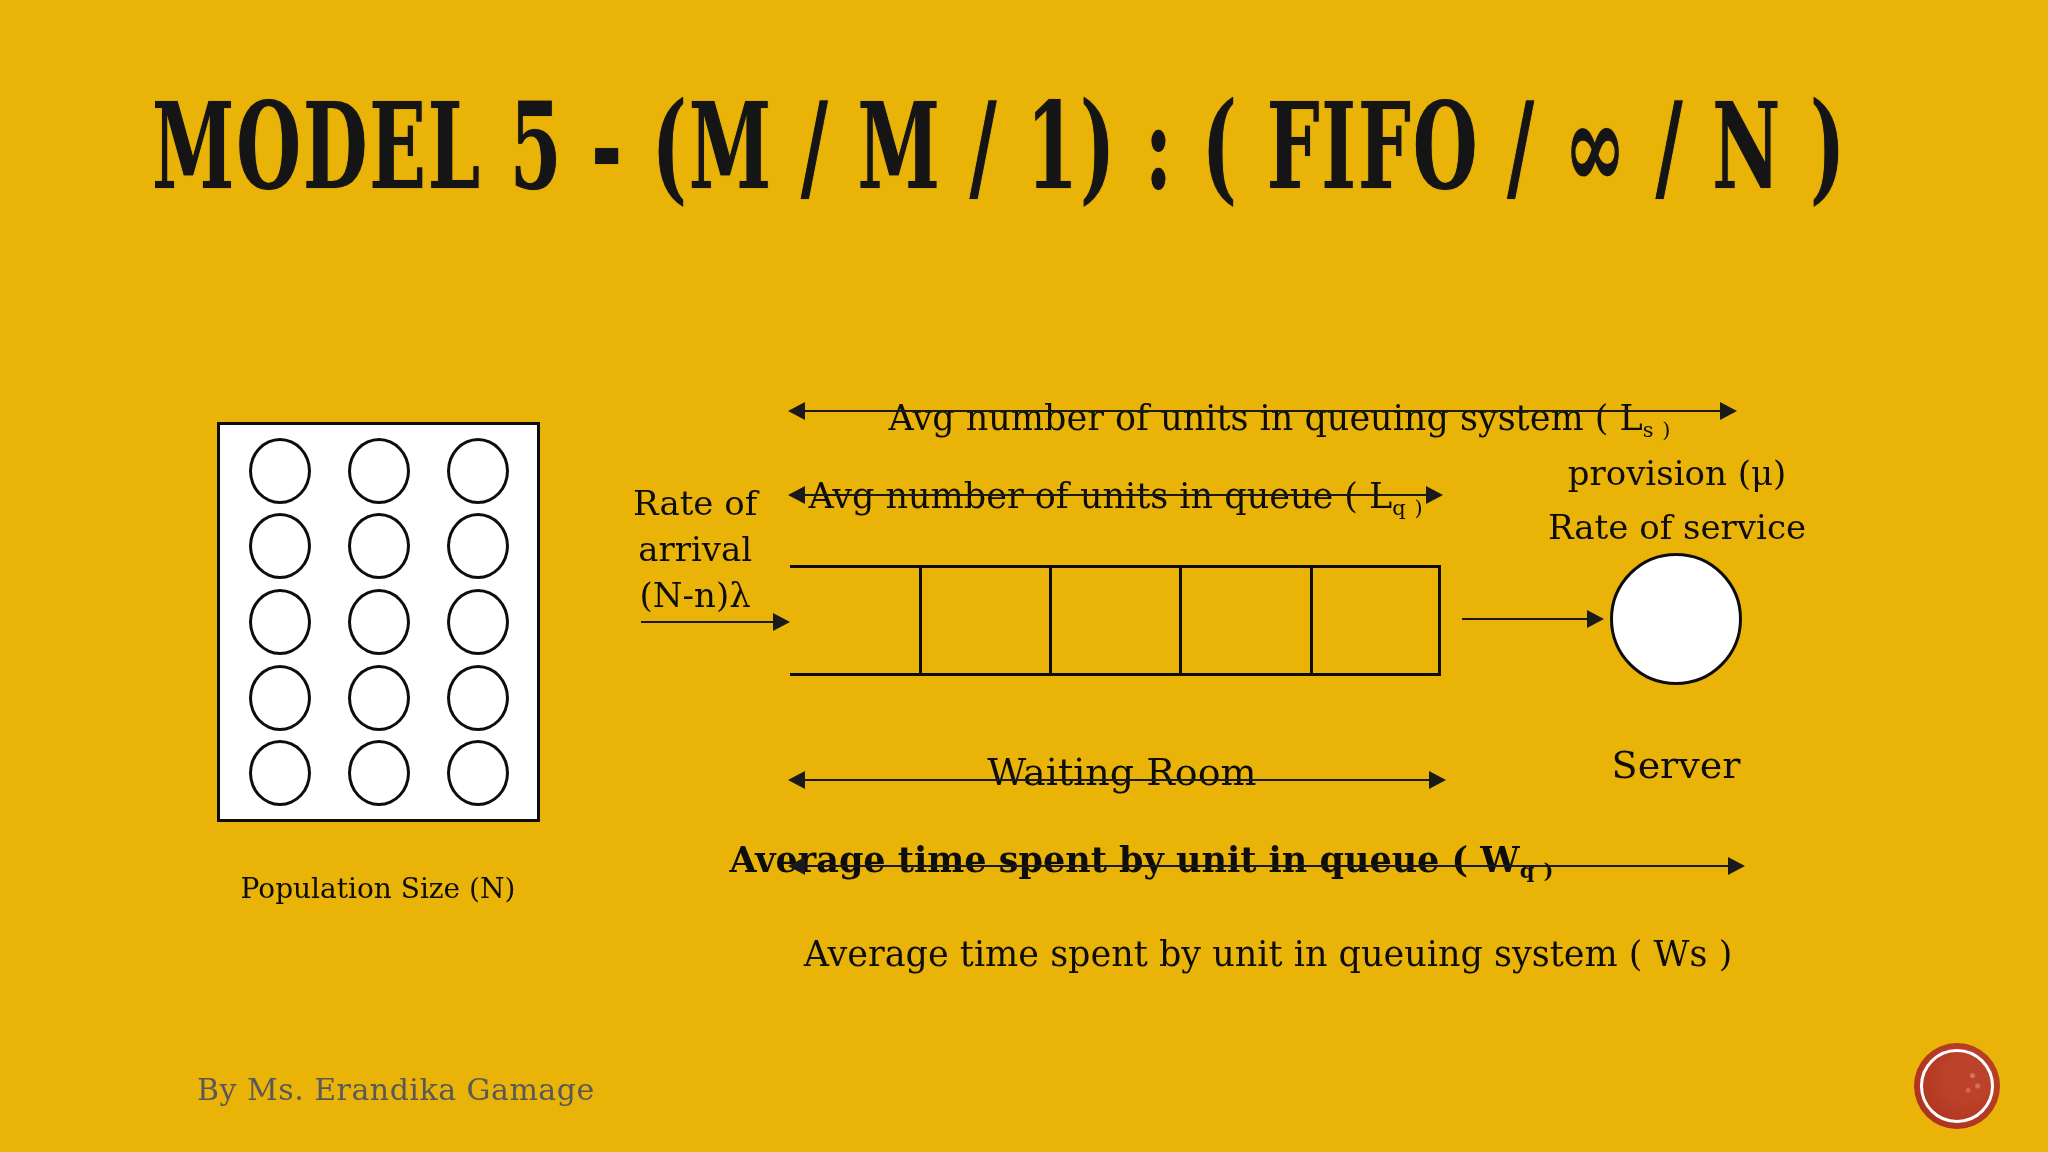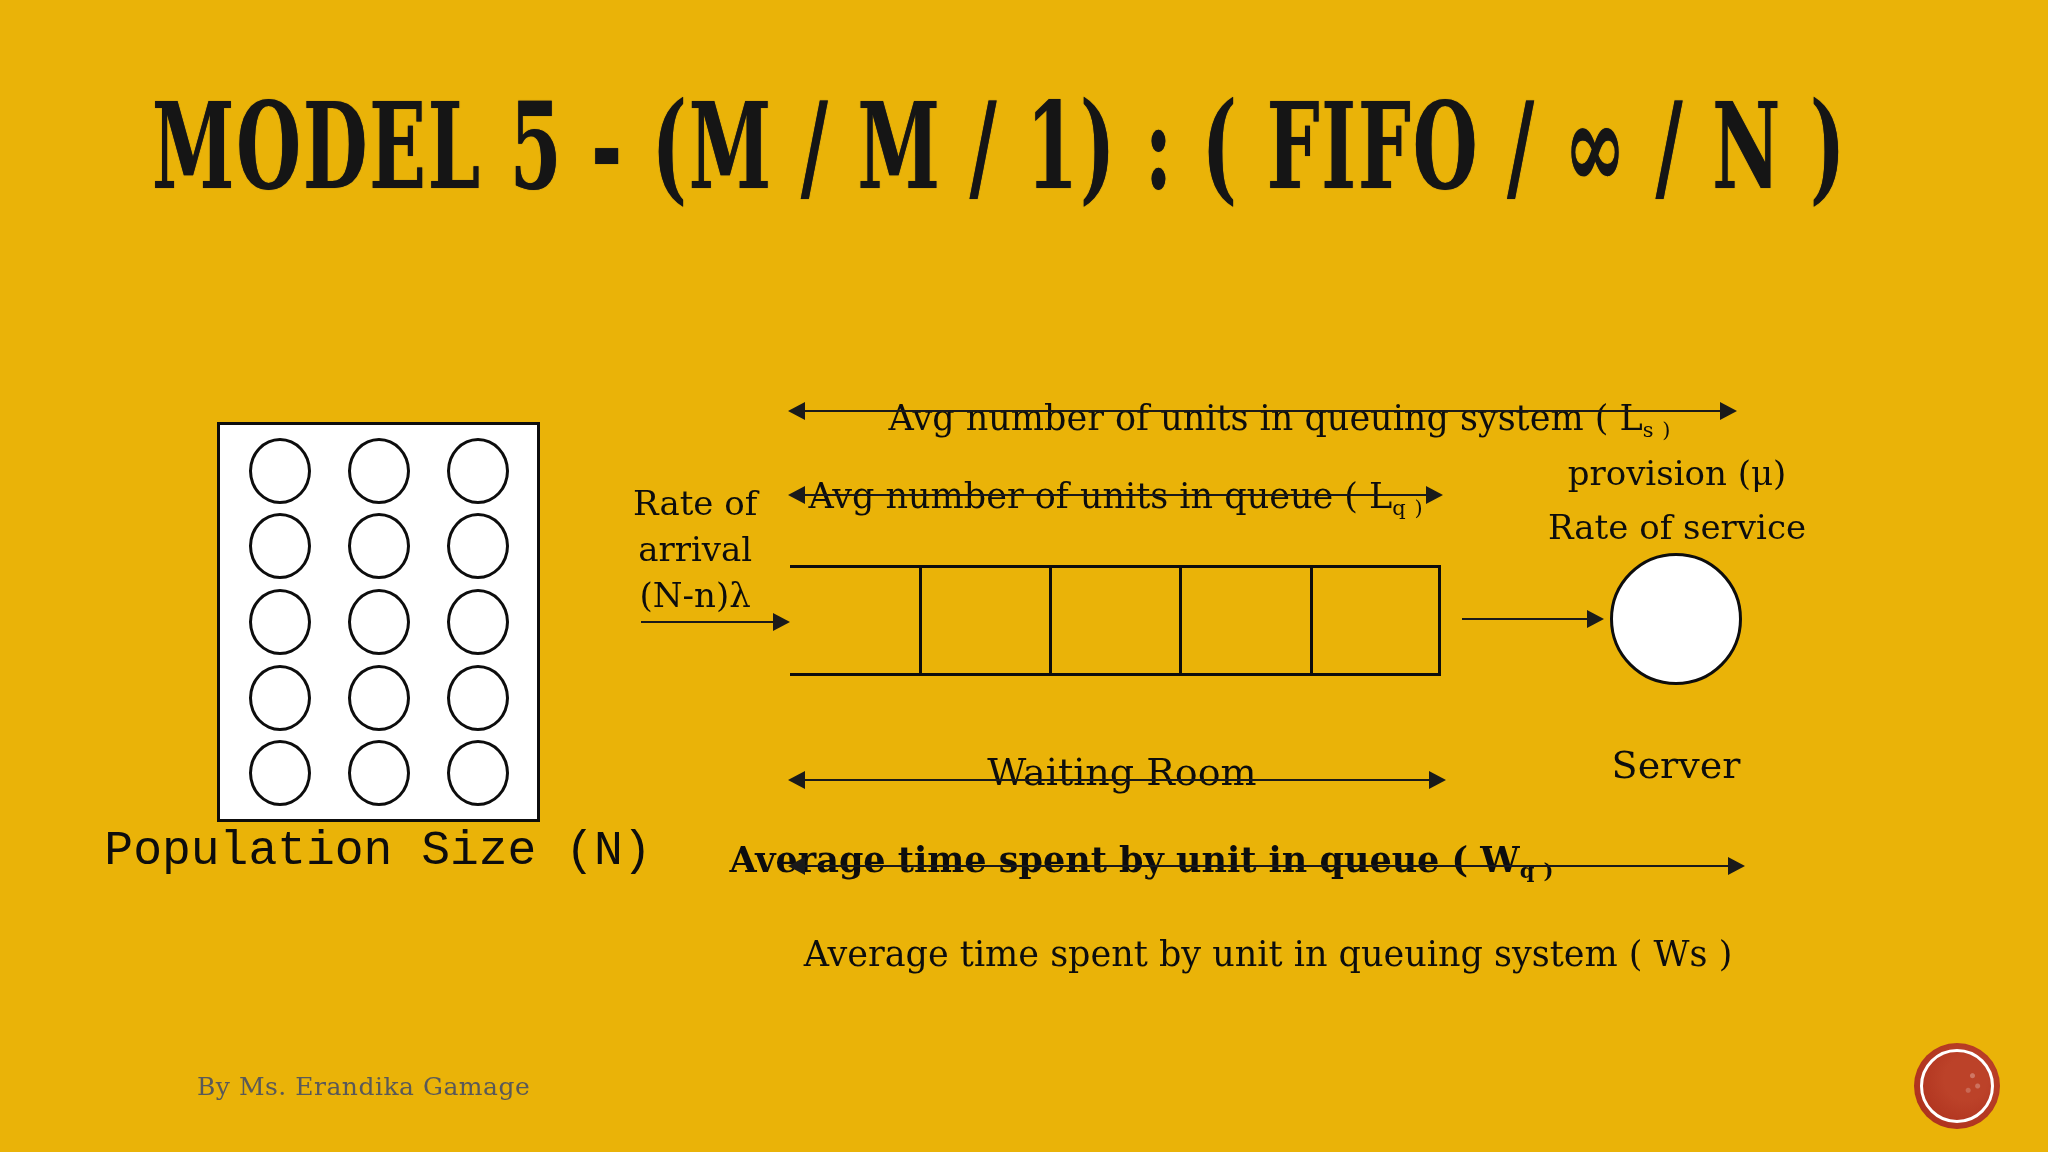--- a/index.html
+++ b/index.html
@@ -19,22 +19,22 @@
   .pop-box{
     position:absolute;left:217px;top:422px;width:323px;height:400px;
     border:3px solid #0d0d0d;box-sizing:border-box;background:#fff;
   }
   .pop-grid{
     display:grid;grid-template-columns:repeat(3,1fr);grid-auto-rows:1fr;
     width:100%;height:100%;box-sizing:border-box;padding:8px 10px;place-items:center;
   }
   .pcircle{width:62px;height:66px;border:3px solid #0d0d0d;border-radius:50%;box-sizing:border-box;}
   .pop-label{
-    position:absolute;left:378px;top:851px;transform:translate(-50%,-50%);
-    font-size:48px;white-space:nowrap;font-family:Liberation Mono, monospace;
+    position:absolute;left:378px;top:888px;transform:translate(-50%,-50%);
+    font-size:28px;white-space:nowrap;
   }
   
   .label{position:absolute;white-space:nowrap;color:#0d0d0d;}
   .center{transform:translate(-50%,-50%);margin-top:43px;}
   .fs-arrow-label{font-size:35px;}
   .fs-name{font-size:38px;}
   .sub{font-size:0.60em;vertical-align:-0.30em;letter-spacing:1px;}
   .arrival-block{left:633px;top:480px;font-size:34px;line-height:46px;text-align:center;}
   .service-block{left:1677px;top:446px;font-size:34px;line-height:54px;text-align:center;transform:translateX(-50%);}
   
@@ -53,21 +53,21 @@
     border-top:3px solid #0d0d0d;border-bottom:3px solid #0d0d0d;box-sizing:content-box;
   }
   .qline{position:absolute;top:0;width:3px;height:105px;background:#0d0d0d;}
   .qline.d1{left:129px}.qline.d2{left:259px}.qline.d3{left:389px}.qline.d4{left:520px}.qline.d5{left:648px}
   
   .server-circle{
     position:absolute;left:1610px;top:553px;width:132px;height:132px;
     border:3px solid #0d0d0d;border-radius:50%;box-sizing:border-box;background:#fff;
   }
   
-  .footer{position:absolute;left:197px;top:1072px;font-size:25px;color:#595959;letter-spacing:0.5px;}
+  .footer{position:absolute;left:197px;top:1072px;font-size:30px;color:#595959;letter-spacing:0.5px;}
   
   .badge{
     position:absolute;left:1914px;top:1043px;width:86px;height:86px;border-radius:50%;
     background:
       radial-gradient(circle at 68% 38%, rgba(255,255,255,0.28) 0 2px, transparent 3px),
       radial-gradient(circle at 74% 50%, rgba(255,255,255,0.25) 0 2px, transparent 3px),
       radial-gradient(circle at 63% 55%, rgba(255,255,255,0.20) 0 2px, transparent 3px),
       radial-gradient(circle at 60% 42%, #bc4229 0 30%, #b0341f 70%, #a02e1a 100%);
   }
   .badge::after{

